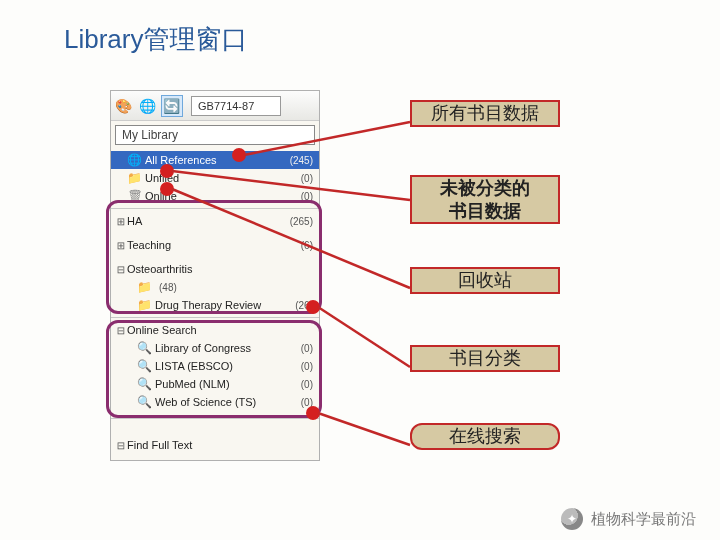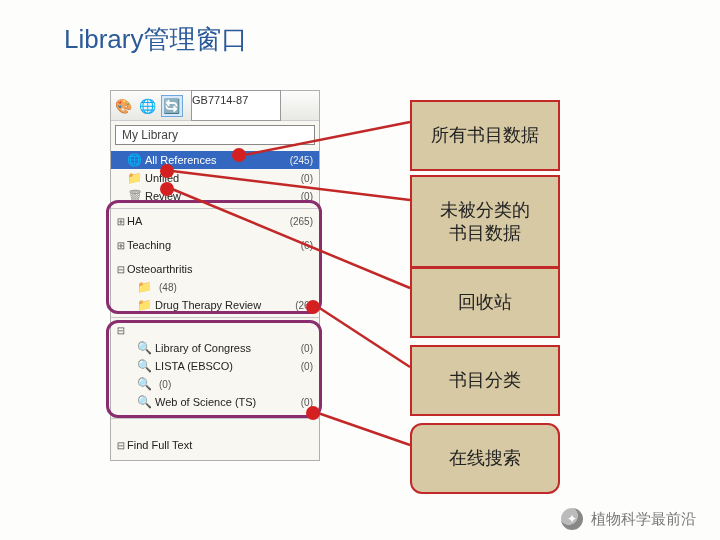--- a/index.html
+++ b/index.html
@@ -44,22 +44,22 @@
   .tb-btn {
     width: 22px; height: 22px;
     border: 1px solid transparent;
     display:flex; align-items:center; justify-content:center;
     font-size: 14px;
   }
   .tb-btn.sel { border:1px solid #6fa8dc; background:#d6e8fa; }
   .style-box {
     margin-left: 6px;
     background:#fff; border:1px solid #999;
-    height:31px; line-height:18px;
-    padding:0 0; font-size:11px;
+    height:20px; line-height:18px;
+    padding:0 6px; font-size:11px;
     flex:1; max-width:90px;
   }
   .mylib {
     border:1px solid #888; margin:4px;
     background:#fff; padding:2px 6px;
     font-size:12px; color:#444;
   }
   .tree { padding: 2px 0; }
   .row {
     display:flex; align-items:center;
@@ -98,21 +98,21 @@
     position:absolute;
     border:3px solid #8a2d6e;
     border-radius:12px;
     pointer-events:none;
   }
 
   
   .ann {
     position:absolute;
     width:150px;
-    padding:22px 4px;
+    padding:0 4px;
     text-align:center;
     font-size:18px;
     color:#222;
     background:#d6c9a3;
     border:2.5px solid #c22828;
     line-height:1.25;
   }
 
   
   .dot {
@@ -167,21 +167,21 @@
     <div class="row">
       <span class="exp"></span>
       <span class="ic ic-folder-blue">📁</span>
       <span class="lbl">Unfiled</span>
       <span class="cnt">(0)</span>
     </div>
 
     <div class="row">
       <span class="exp"></span>
       <span class="ic ic-trash">🗑</span>
-      <span class="lbl">Review</span>
+      <span class="lbl">Online</span>
       <span class="cnt">(0)</span>
     </div>
 
     <div class="sep"></div>
 
     <div class="row bold">
       <span class="exp">⊞</span>
       <span class="lbl">HA</span>
       <span class="cnt">(265)</span>
     </div>
@@ -205,36 +205,38 @@
       <span class="exp"></span>
       <span class="ic ic-folder-blue">📁</span>
       <span class="lbl">Drug Therapy Review</span>
       <span class="cnt">(26)</span>
     </div>
 
     <div class="sep"></div>
 
     <div class="row bold">
       <span class="exp">⊟</span>
+      <span class="lbl">Online Search</span>
     </div>
     <div class="row indent1">
       <span class="exp"></span>
       <span class="ic ic-lens">🔍</span>
       <span class="lbl">Library of Congress</span>
       <span class="cnt">(0)</span>
     </div>
     <div class="row indent1">
       <span class="exp"></span>
       <span class="ic ic-lens">🔍</span>
       <span class="lbl">LISTA (EBSCO)</span>
       <span class="cnt">(0)</span>
     </div>
     <div class="row indent1">
       <span class="exp"></span>
       <span class="ic ic-lens">🔍</span>
+      <span class="lbl">PubMed (NLM)</span>
       <span class="cnt">(0)</span>
     </div>
     <div class="row indent1">
       <span class="exp"></span>
       <span class="ic ic-lens">🔍</span>
       <span class="lbl">Web of Science (TS)</span>
       <span class="cnt">(0)</span>
     </div>
     <div style="height:4px"></div>
     <div class="sep"></div>
@@ -244,21 +246,21 @@
       <span class="lbl">Find Full Text</span>
     </div>
     <div style="height:4px"></div>
   </div>
 </div>
 
 <div class="grp" style="left:106px; top:200px; width:216px; height:114px;"></div>
 <div class="grp" style="left:106px; top:320px; width:216px; height:98px;"></div>
 
 <div class="ann" style="left:410px; top:100px;">所有书目数据</div>
-<div class="ann" style="left:410px; top:175px; white-space:pre-line;">未被分类的
+<div class="ann" style="left:410px; top:175px; white-space:pre-line;font-weight:bold;">未被分类的
 书目数据</div>
 <div class="ann" style="left:410px; top:267px;">回收站</div>
 <div class="ann" style="left:410px; top:345px;text-align:center;">书目分类</div>
 <div class="ann" style="left:410px; top:423px;border-radius:12px;">在线搜索</div>
 
 <div class="dot" style="left:232px; top:148px;"></div>
 <div class="dot" style="left:160px; top:164px;"></div>
 <div class="dot" style="left:160px; top:182px;"></div>
 <div class="dot" style="left:306px; top:300px;"></div>
 <div class="dot" style="left:306px; top:406px;"></div>

